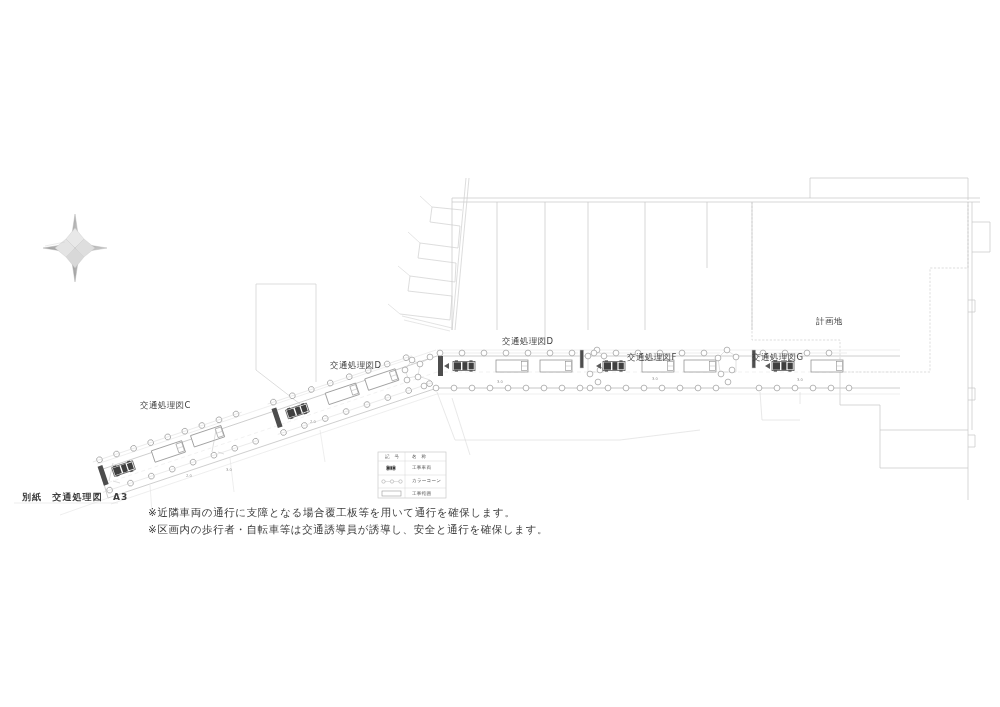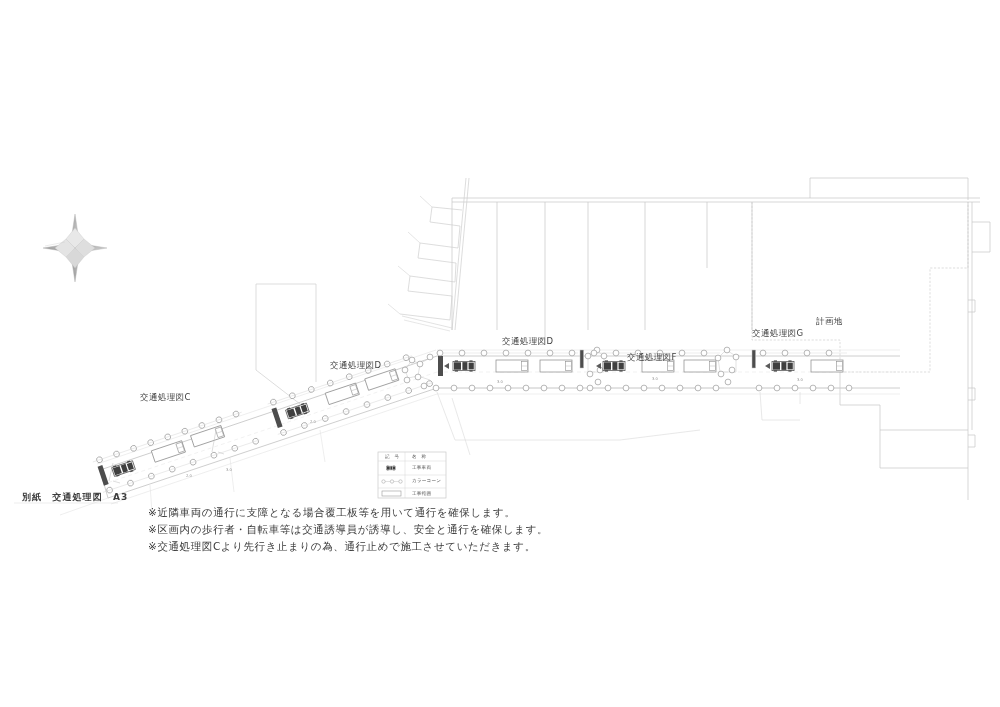--- a/index.html
+++ b/index.html
@@ -393,40 +393,39 @@
 
       <rect x="382" y="491" width="19" height="5" fill="#ffffff" stroke="#9a9a9a" stroke-width="0.6"></rect>
     </g>
 
     <g>
       <line x1="14" y1="503" x2="118" y2="503" stroke="#d8d8d8" stroke-width="0.5"></line>
     </g>
 
   </svg>
 
-  <div class="lbl lbl-zone" style="left:140px;top:392px;">交通処理図C</div>
+  <div class="lbl lbl-zone" style="left:140px;top:400px;">交通処理図C</div>
   <div class="lbl lbl-zone" style="left:330px;top:360px;">交通処理図D</div>
   <div class="lbl lbl-zone" style="left:502px;top:336px;">交通処理図D</div>
   <div class="lbl lbl-zone" style="left:627px;top:352px;">交通処理図F</div>
-  <div class="lbl lbl-zone" style="left:752px;top:328px;">交通処理図G</div>
+  <div class="lbl lbl-zone" style="left:752px;top:352px;">交通処理図G</div>
 
   <div class="lbl lbl-site" style="left:816px;top:316px;">計画地</div>
 
   <div class="lbl lbl-sheet" style="left:22px;top:491px;">別紙　交通処理図　A3</div>
 
   <div class="legend-txt" style="left:385px;top:454px;">記　号</div>
   <div class="legend-txt" style="left:412px;top:454px;">名　称</div>
   <div class="legend-txt" style="left:412px;top:465px;">工事車両</div>
   <div class="legend-txt" style="left:412px;top:478px;">カラーコーン</div>
   <div class="legend-txt" style="left:412px;top:491px;">工事範囲</div>
 
   <div class="dim" style="left:186px;top:474px;">2.0</div>
   <div class="dim" style="left:226px;top:468px;">3.0</div>
   <div class="dim" style="left:310px;top:420px;">2.0</div>
   <div class="dim" style="left:497px;top:380px;">3.0</div>
   <div class="dim" style="left:652px;top:377px;">3.0</div>
   <div class="dim" style="left:797px;top:378px;">3.0</div>
 
   <div class="note" style="left:148px;top:521px;">※区画内の歩行者・自転車等は交通誘導員が誘導し、安全と通行を確保します。</div>
   <div class="note" style="left:148px;top:504px;">※近隣車両の通行に支障となる場合覆工板等を用いて通行を確保します。</div>
-  <div class="note" style="left:148px;top:538px;">※交通処理図Cより先行き止まりの為、通行止めで施工させていただきます。</div>
 
 </div>
 
 </body></html>

